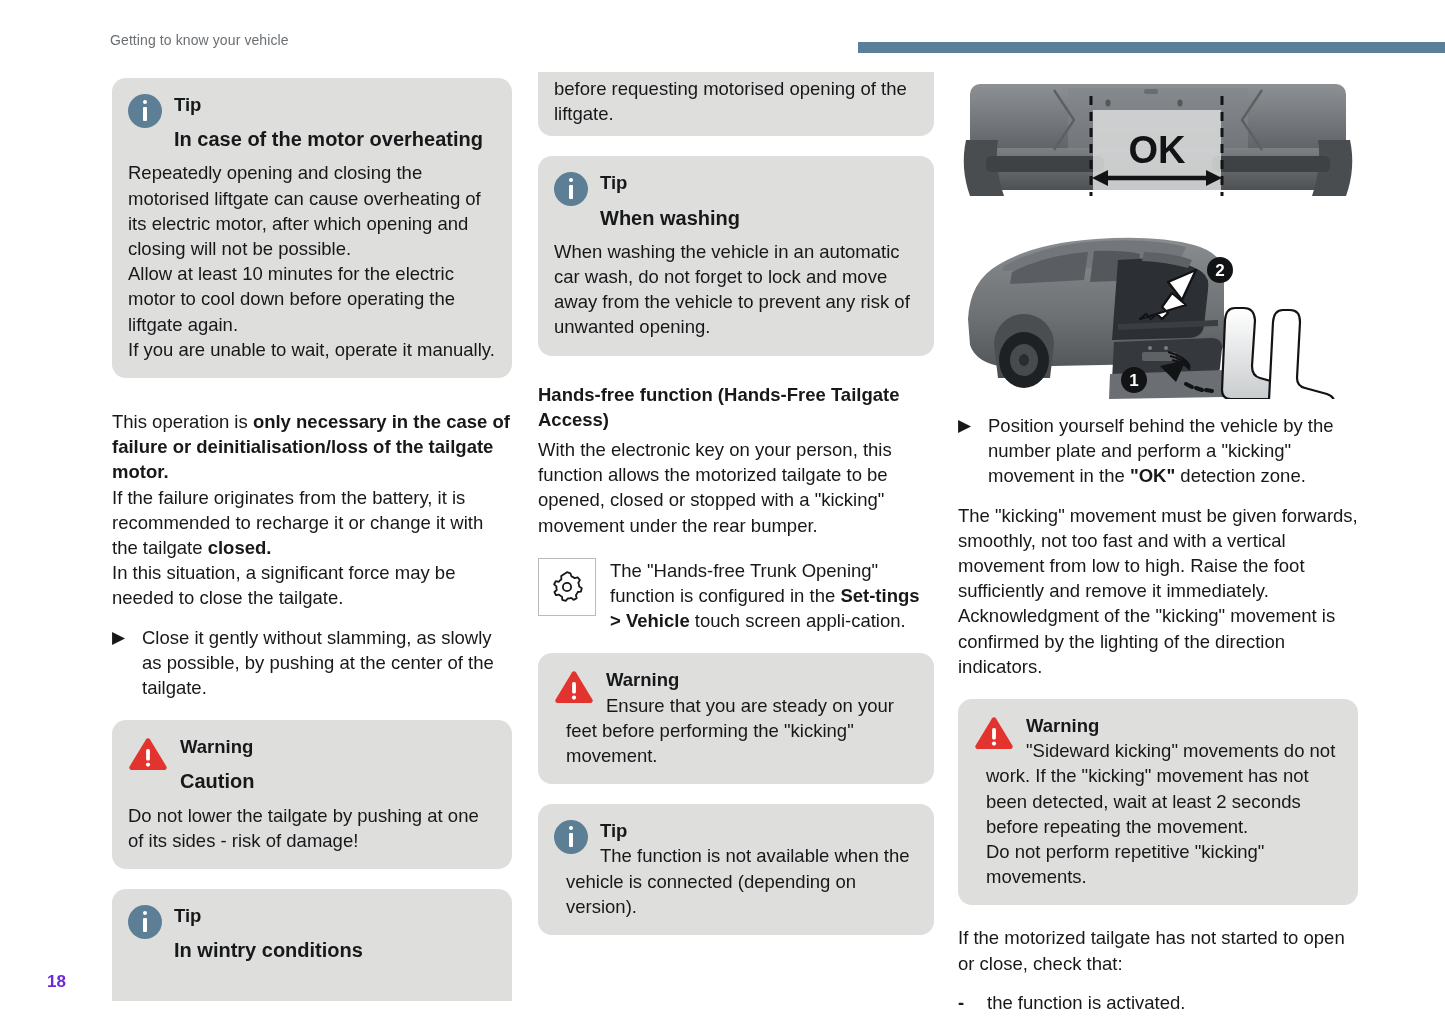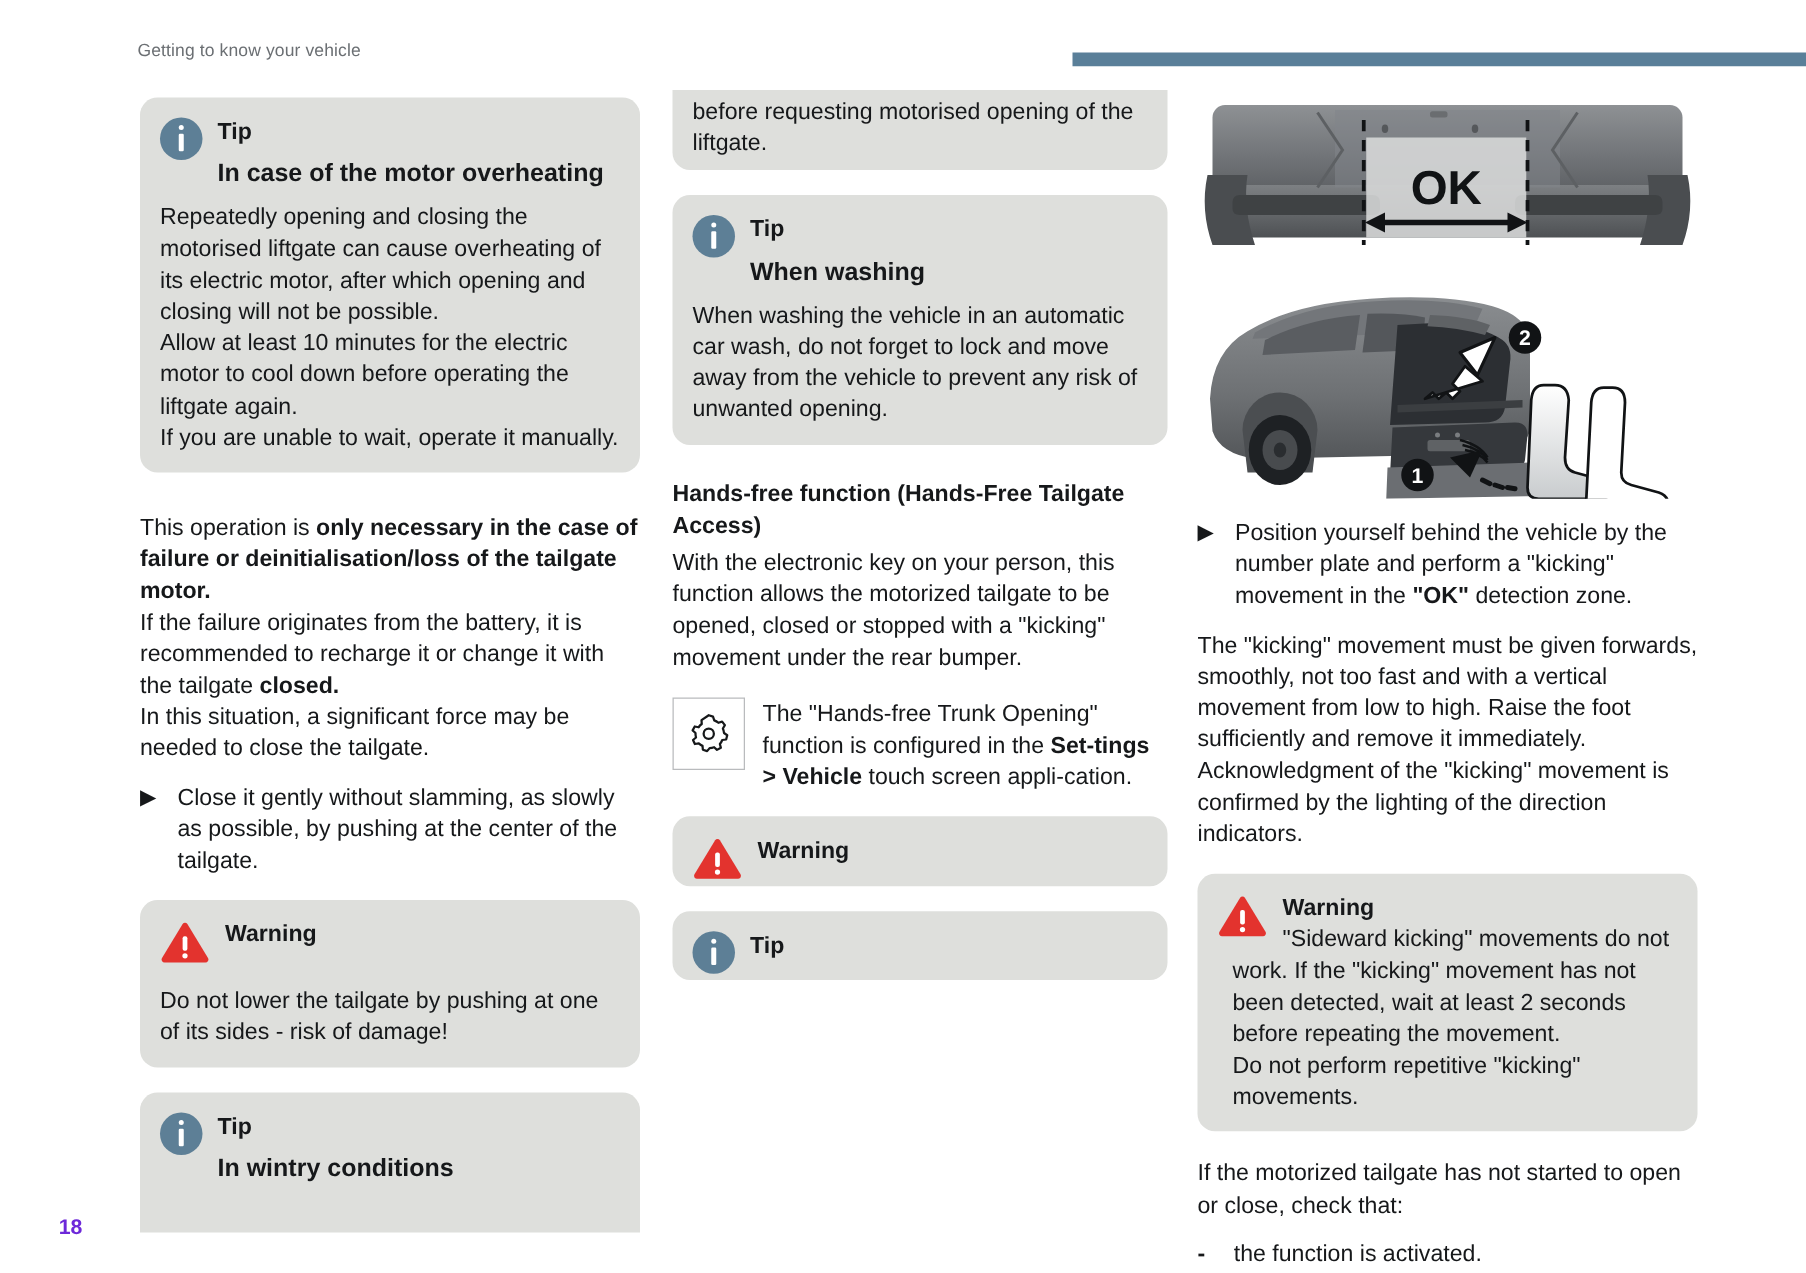--- a/index.html
+++ b/index.html
@@ -259,20 +259,21 @@
     <div class="icon-float">
       <svg class="warn-icon" viewBox="0 0 40 36">
         <path d="M18.1 3.2 L1.6 30.4 a2.4 2.4 0 0 0 2.05 3.6 h32.7 a2.4 2.4 0 0 0 2.05 -3.6 L21.9 3.2 a2.25 2.25 0 0 0 -3.8 0 z" fill="#e3332e"></path>
         <rect x="18.1" y="13" width="3.8" height="11.5" rx="1.6" fill="#ffffff"></rect>
         <circle cx="20" cy="28.6" r="2.1" fill="#ffffff"></circle>
       </svg>
     </div>
     <div style="margin-left:52px;">
       <span class="callout-head">Warning</span>
       <div style="height:10px;"></div>
+      <span class="callout-sub">Caution</span>
     </div>
     <div style="clear:both;height:8px;"></div>
     <p class="callout-body">Do not lower the tailgate by pushing at one of its sides - risk of damage!</p>
   </div>
 
   <div class="spacer-md"></div>
 
   <div class="callout clip-bottom" style="padding-bottom:30px;">
     <div class="icon-float">
       <span class="info-icon"></span>
@@ -348,29 +349,31 @@
 
   <div class="callout">
     <div class="icon-float">
       <svg class="warn-icon" viewBox="0 0 40 36">
         <path d="M18.1 3.2 L1.6 30.4 a2.4 2.4 0 0 0 2.05 3.6 h32.7 a2.4 2.4 0 0 0 2.05 -3.6 L21.9 3.2 a2.25 2.25 0 0 0 -3.8 0 z" fill="#e3332e"></path>
         <rect x="18.1" y="13" width="3.8" height="11.5" rx="1.6" fill="#ffffff"></rect>
         <circle cx="20" cy="28.6" r="2.1" fill="#ffffff"></circle>
       </svg>
     </div>
     <span class="callout-head" style="margin-left:12px;">Warning</span>
+    <p class="callout-body" style="margin-left:12px;">Ensure that you are steady on your feet before performing the "kicking" movement.</p>
   </div>
 
   <div class="spacer-md"></div>
 
   <div class="callout">
     <div class="icon-float">
       <span class="info-icon"></span>
     </div>
     <span class="callout-head" style="margin-left:12px;">Tip</span>
+    <p class="callout-body" style="margin-left:12px;">The function is not available when the vehicle is connected (depending on version).</p>
   </div>
 
 </div>
 
 <div class="col col-3">
 
   <div class="illus">
     <svg width="400" height="140" viewBox="0 0 400 140">
       <defs>
         <linearGradient id="bumperTop" x1="0" y1="0" x2="0" y2="1">

